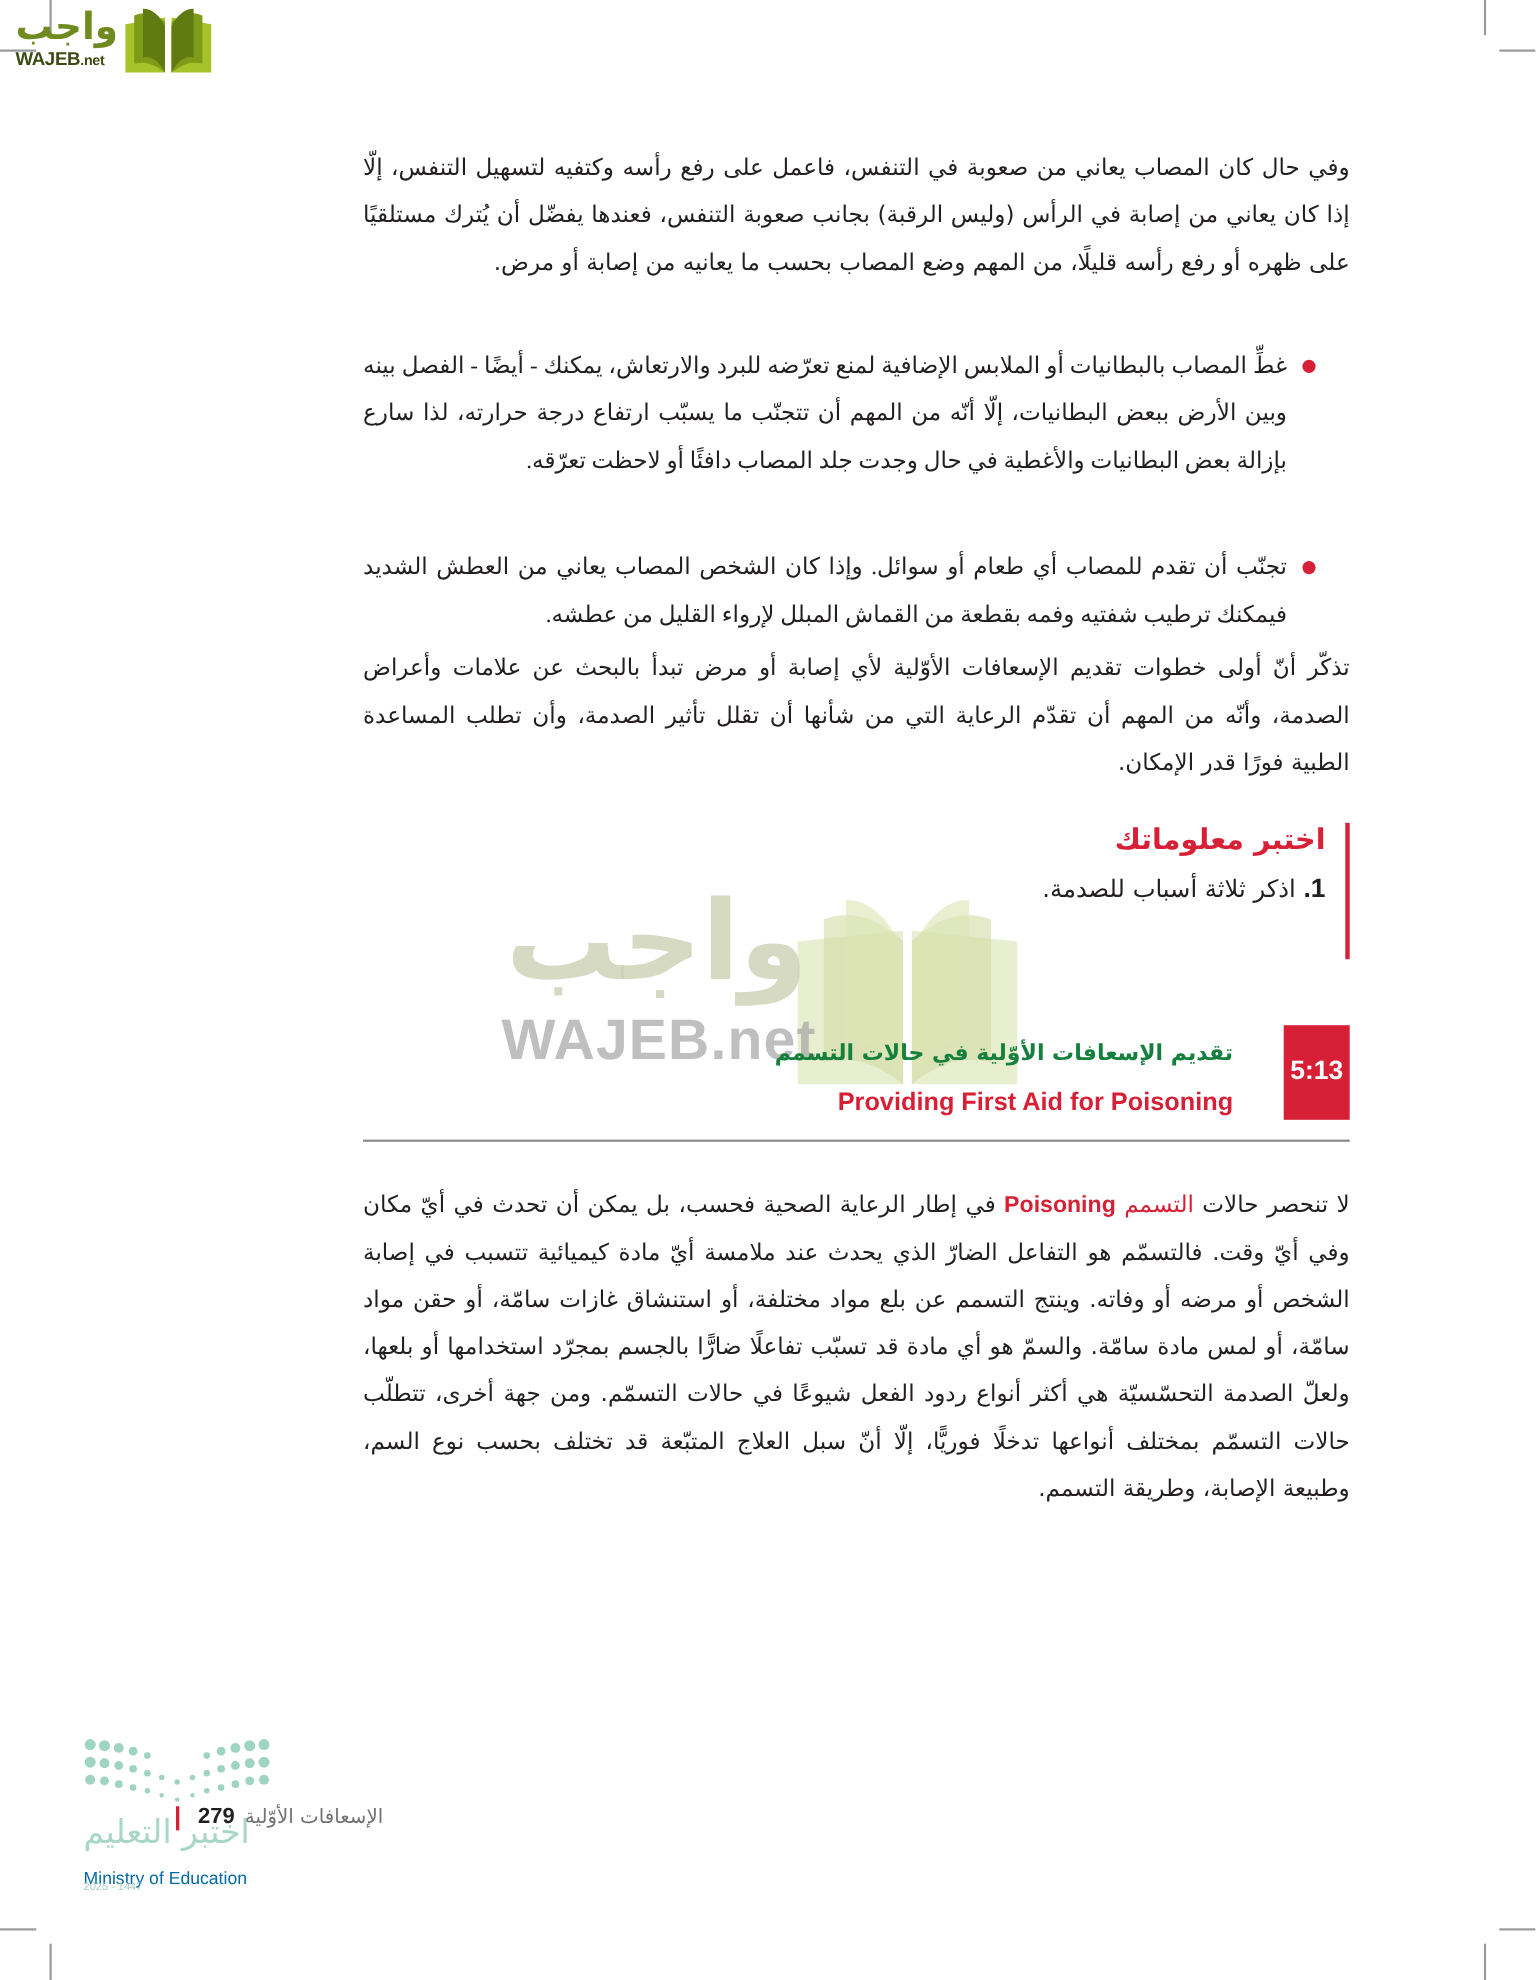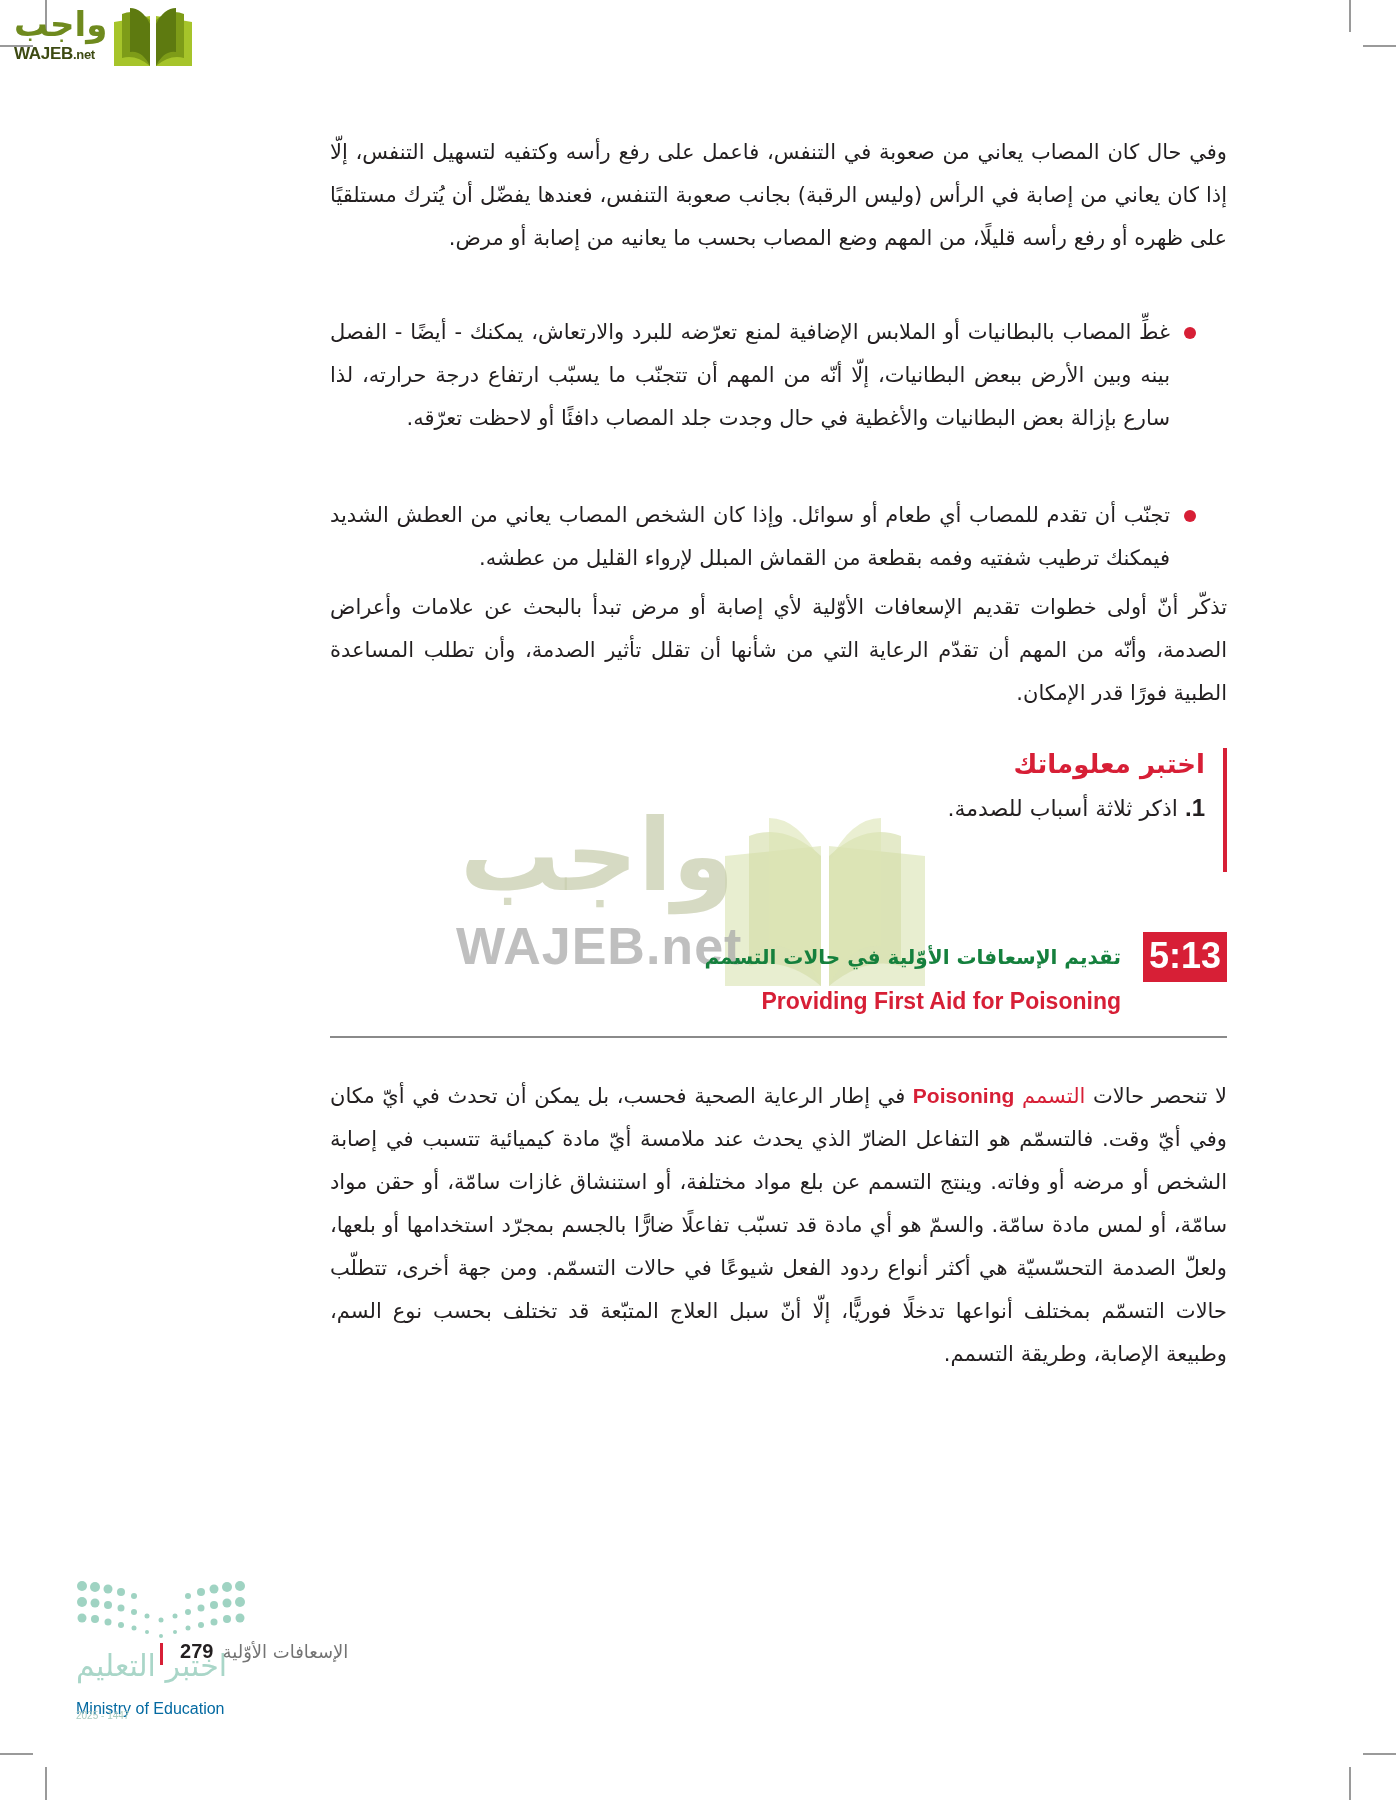--- a/index.html
+++ b/index.html
@@ -55,20 +55,21 @@
     .p1 { top: 131px; }
     .bullets {
       position: absolute; left: 330px; width: 840px;
       direction: rtl; text-align: justify;
       font-size: 21px; line-height: 43px;
     }
     .bullet1 { top: 311px; }
     .bullet2 { top: 494px; }
     .bullet {
       position: relative;
+      font-family: Liberation Serif, serif;
     }
     .bullet-dot {
       position: absolute;
       right: -26px; top: 16px;
       width: 12px; height: 12px;
       border-radius: 50%;
       background: #d71f36;
     }
     .p2 { top: 586px; }
 
@@ -118,22 +119,22 @@
 
     
     .section-head {
       position: absolute; left: 500px; top: 932px;
       width: 727px; direction: rtl;
     }
     .section-num {
       position: absolute; right: 0; top: 0;
       background: #d71f36; color: #ffffff;
       font-family: "Liberation Sans", sans-serif;
-      font-weight: bold; font-size: 36px; line-height: 48px;
-      padding: 0 6px; height: 50px;
+      font-weight: bold; font-size: 24px; line-height: 48px;
+      padding: 18px 6px; height: 50px;
     }
     .section-title-ar {
       position: absolute; right: 106px; top: 0;
       font-weight: bold; font-size: 20px; line-height: 50px;
       color: #15803d; white-space: nowrap;
     }
     .section-title-en {
       position: absolute; right: 106px; top: 56px;
       font-family: "Liberation Sans", sans-serif;
       font-weight: bold; font-size: 23px; color: #d71f36;

